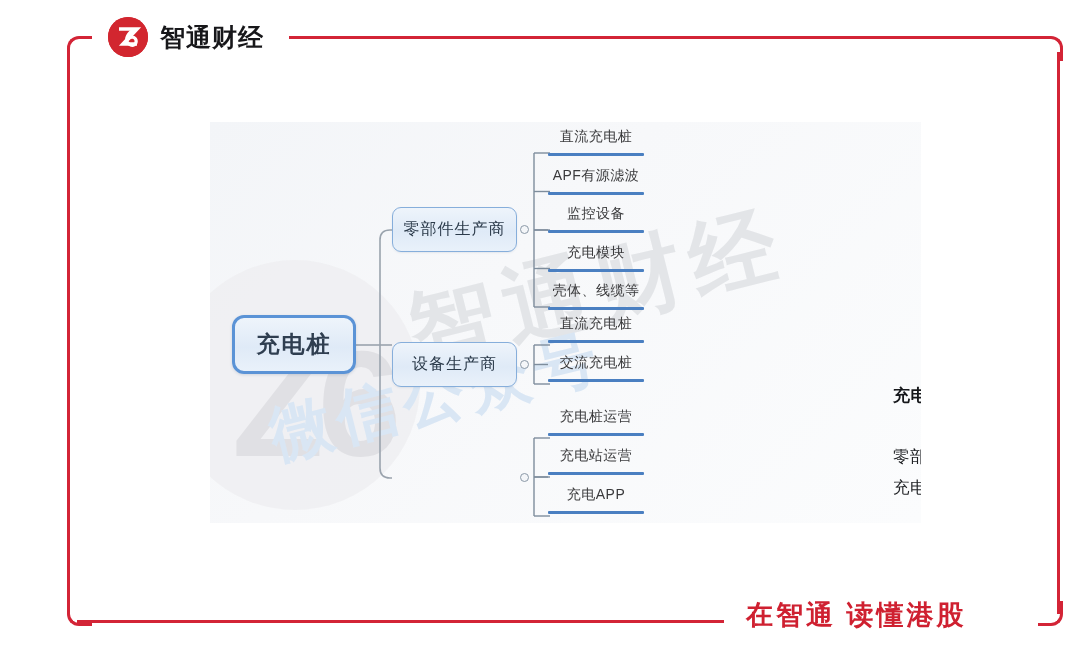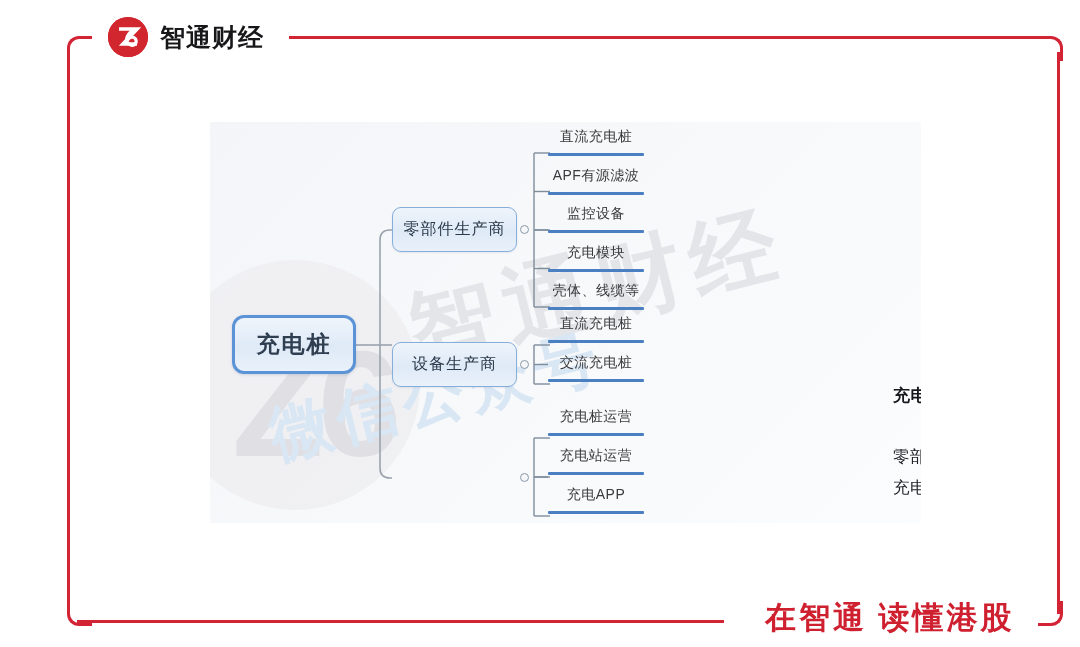--- a/index.html
+++ b/index.html
@@ -110,23 +110,23 @@
     font-weight: bold;
     color: #17171a;
     letter-spacing: 1px;
     white-space: nowrap;
     line-height: 1;
   }
 
   
   .footer-slogan {
     position: absolute;
-    left: 741px;
+    left: 722px;
     top: 602px;
-    font-size: 31px;
+    font-size: 27px;
     font-weight: bold;
     color: #cf2030;
     letter-spacing: 3px;
     white-space: nowrap;
     line-height: 1;
   }
 
   
   .panel {
     position: absolute;

